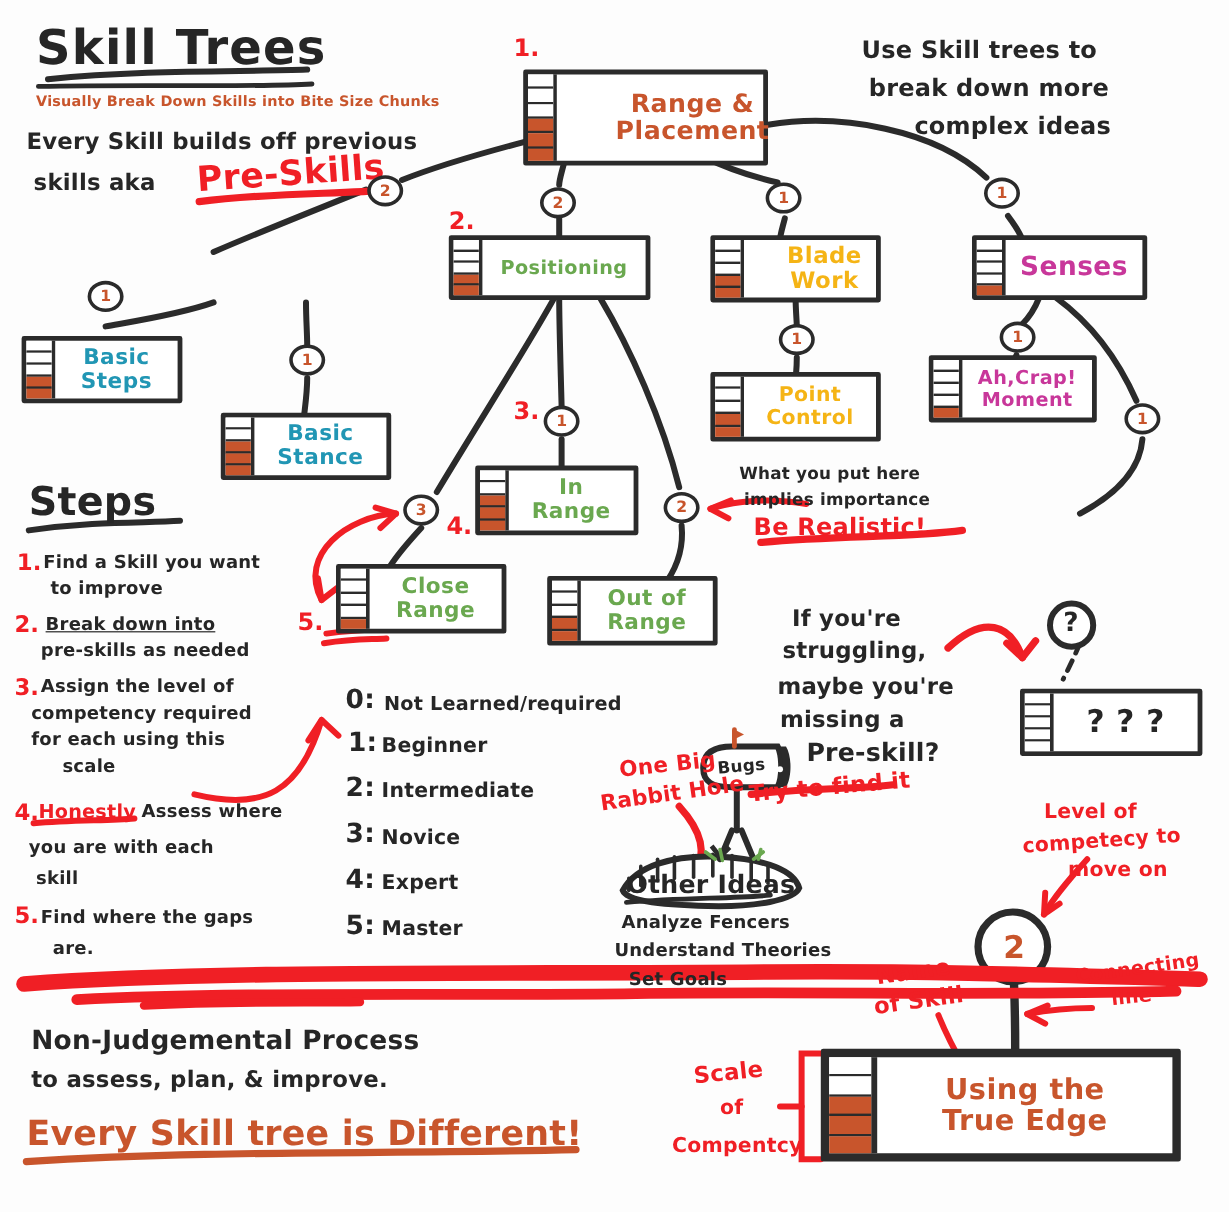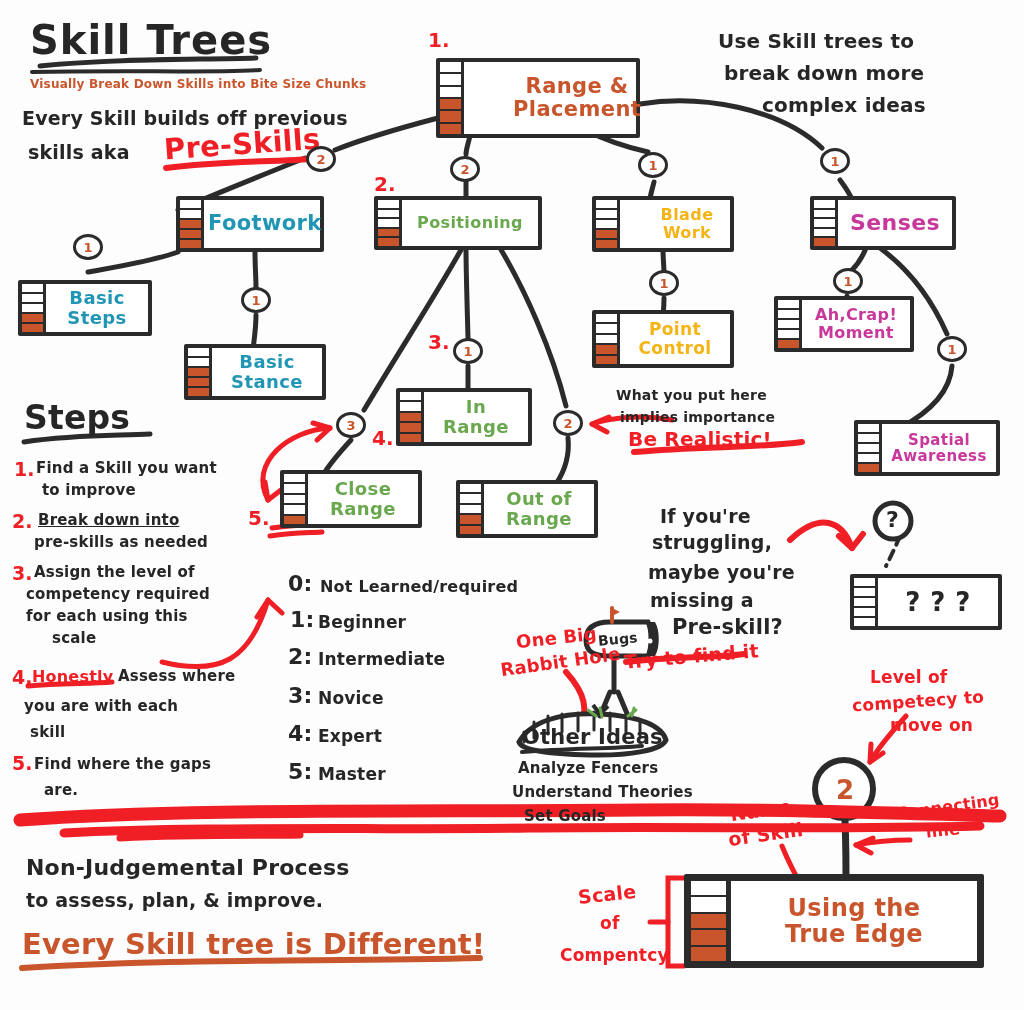--- a/index.html
+++ b/index.html
@@ -204,32 +204,20 @@
         <div class="seg on"></div>
         <div class="seg on"></div>
     </div>
     <div class="label orange" style="font-size:21px;">
       <span style="white-space:pre-line;">Range &amp;
 Placement</span>
     </div>
   </div>
   <div class="stepnum" style="left:428px;top:28px;font-size:20px;">1.</div>
 
-  <div class="box" style="left:176px;top:196px;width:148px;height:56px;">
-    <div class="scale">
-      <div class="seg"></div>
-        <div class="seg"></div>
-      <div class="seg on"></div>
-        <div class="seg on"></div>
-        <div class="seg on"></div>
-    </div>
-    <div class="label teal" style="font-size:21px;">
-      <span style="white-space:pre-line;">Footwork</span>
-    </div>
-  </div>
 
   <div class="box" style="left:18px;top:280px;width:134px;height:56px;">
     <div class="scale">
       <div class="seg"></div>
         <div class="seg"></div>
         <div class="seg"></div>
       <div class="seg on"></div>
         <div class="seg on"></div>
     </div>
     <div class="label teal" style="font-size:18px;">
@@ -311,21 +299,21 @@
   </div>
 
   <div class="box" style="left:592px;top:196px;width:142px;height:56px;">
     <div class="scale">
       <div class="seg"></div>
         <div class="seg"></div>
         <div class="seg"></div>
       <div class="seg on"></div>
         <div class="seg on"></div>
     </div>
-    <div class="label yellow" style="font-size:16px;padding-left:28px;">
+    <div class="label yellow" style="font-size:19px;padding-left:28px;">
       <span style="white-space:pre-line;">Blade
 Work</span>
     </div>
   </div>
 
   <div class="box" style="left:592px;top:310px;width:142px;height:58px;">
     <div class="scale">
       <div class="seg"></div>
         <div class="seg"></div>
         <div class="seg"></div>
@@ -358,33 +346,20 @@
         <div class="seg"></div>
         <div class="seg"></div>
       <div class="seg on"></div>
     </div>
     <div class="label magenta" style="font-size:16px;">
       <span style="white-space:pre-line;">Ah,Crap!
 Moment</span>
     </div>
   </div>
 
-  <div class="box" style="left:854px;top:420px;width:146px;height:56px;">
-    <div class="scale">
-      <div class="seg"></div>
-        <div class="seg"></div>
-        <div class="seg"></div>
-        <div class="seg"></div>
-      <div class="seg on"></div>
-    </div>
-    <div class="label magenta" style="font-size:15px;">
-      <span style="white-space:pre-line;">Spatial
-Awareness</span>
-    </div>
-  </div>
 
   <div class="box" style="left:850px;top:574px;width:152px;height:56px;">
     <div class="scale">
       <div class="seg"></div>
         <div class="seg"></div>
         <div class="seg"></div>
         <div class="seg"></div>
         <div class="seg"></div>
     </div>
     <div class="label blk" style="font-size:26px;">? ? ?</div>

